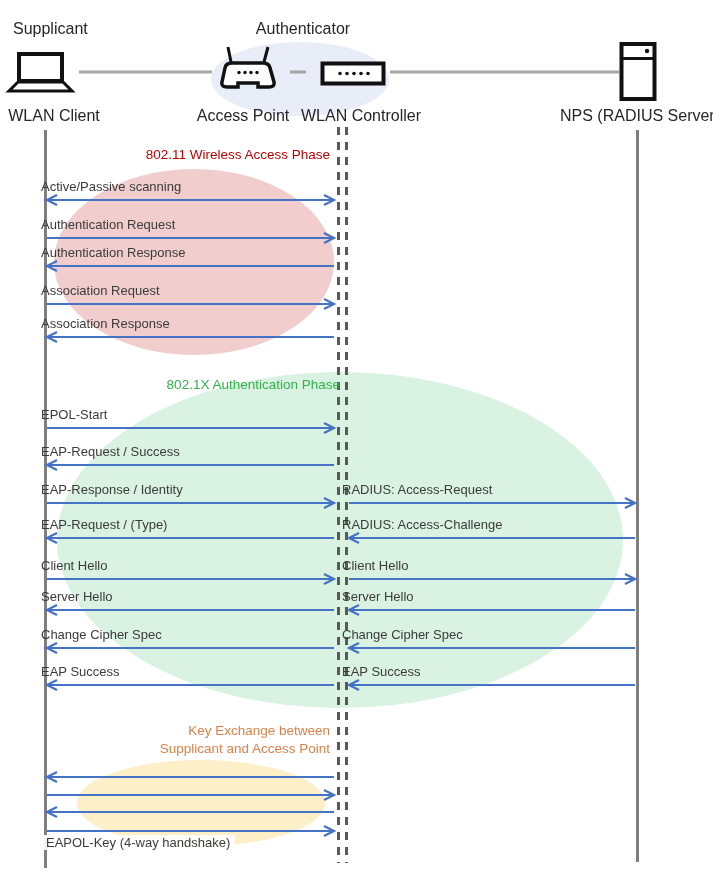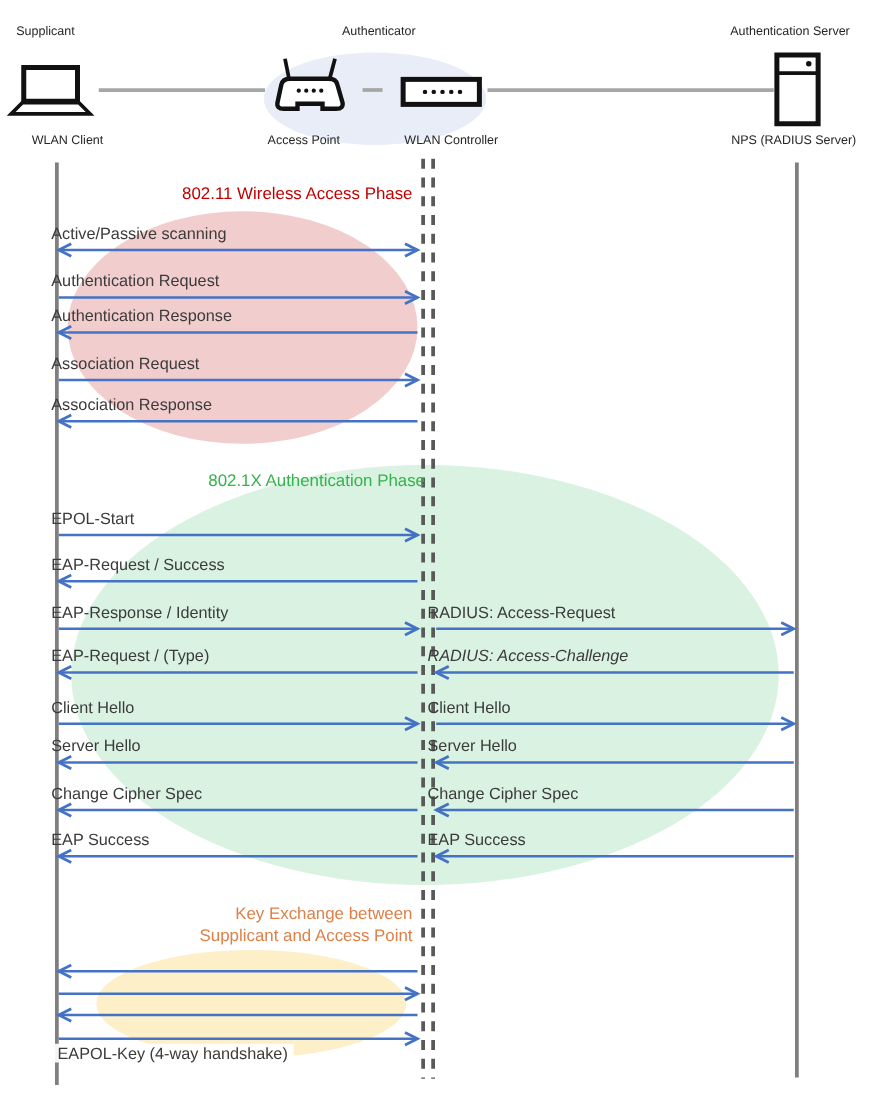--- a/index.html
+++ b/index.html
@@ -1,21 +1,21 @@
 <!DOCTYPE html>
 <html style="--arrow: #4472C4; --lifeline: #7F7F7F; --dashed: #595959; --connector: #A6A6A6; --msgtext: #3B3B3B; --actortext: #262626; --halo: #E9EDF7; --icon: #111111;"><head>
 <meta charset="utf-8">
 <style>
   *{margin:0;padding:0;box-sizing:border-box}
   html,body{background:#fff}
   body{width:713px;height:875px;position:relative;overflow:hidden;
        font-family:"Liberation Sans",sans-serif;}
   .stage{position:absolute;left:0;top:0;width:713px;height:875px}
   svg.gfx{position:absolute;left:0;top:0}
-  .lbl{position:absolute;font-size:10px;color:var(--actortext);text-align:center;white-space:nowrap}
+  .lbl{position:absolute;font-size:16px;color:var(--actortext);text-align:center;white-space:nowrap}
   .lbl.left-align{text-align:left}
   .msg{position:absolute;font-size:13px;color:var(--msgtext);text-align:left;white-space:nowrap;pointer-events:none}
   .phase-title{position:absolute;font-size:13.5px;text-align:right;white-space:nowrap;pointer-events:none}
   .boxed{background:rgba(255,255,255,.92);padding:0 5px}
   .lifeline{stroke:var(--lifeline);stroke-width:3;fill:none}
   .lifeline-dashed{stroke:var(--dashed);stroke-width:3;stroke-dasharray:8 7;fill:none}
   .conn{stroke:var(--connector);stroke-width:3}
   .icon-stroke{stroke:var(--icon);fill:#fff}
   .icon-fill{fill:var(--icon)}
   .msg-line{stroke:var(--arrow);stroke-width:2}
@@ -121,41 +121,40 @@
         <path d="M 324 790 L 334 795 L 324 800" class="msg-head"></path>
         <line x1="47" y1="812" x2="334" y2="812" class="msg-line"></line>
         <path d="M 57 807 L 47 812 L 57 817" class="msg-head"></path>
         <line x1="47" y1="831" x2="334" y2="831" class="msg-line"></line>
         <path d="M 324 826 L 334 831 L 324 836" class="msg-head"></path>
       </g>
   </svg>
 
   <div class="lbl left-align" style="left:13px;top:20px">Supplicant</div>
   <div class="lbl" style="left:243px;top:20px;width:120px">Authenticator</div>
-  <div class="lbl" style="left:551px;top:20px;width:162px">Authentication Server</div>
 
   <div class="lbl" style="left:4px;top:107px;width:100px">WLAN Client</div>
   <div class="lbl" style="left:193px;top:107px;width:100px">Access Point</div>
   <div class="lbl" style="left:300px;top:107px;width:122px">WLAN Controller</div>
   <div class="lbl" style="left:560px;top:107px;width:150px">NPS (RADIUS Server)</div>
 
   <div id="overlay">
       <div class="phase-title" style="left: 50px; top: 147px; width: 280px; color: rgb(192, 0, 0);">802.11 Wireless Access Phase</div>
       <div class="msg" style="left: 41px; top: 179px; width: 300px;"><span>Active/Passive scanning</span></div>
       <div class="msg" style="left: 41px; top: 217px; width: 300px;"><span>Authentication Request</span></div>
       <div class="msg" style="left: 41px; top: 245px; width: 300px;"><span>Authentication Response</span></div>
       <div class="msg" style="left: 41px; top: 283px; width: 300px;"><span>Association Request</span></div>
       <div class="msg" style="left: 41px; top: 316px; width: 300px;"><span>Association Response</span></div>
       <div class="phase-title" style="left: 60px; top: 377px; width: 280px; color: rgb(51, 179, 74);">802.1X Authentication Phase</div>
       <div class="msg" style="left: 41px; top: 407px; width: 300px;"><span>EPOL-Start</span></div>
       <div class="msg" style="left: 41px; top: 444px; width: 300px;"><span>EAP-Request / Success</span></div>
       <div class="msg" style="left: 41px; top: 482px; width: 300px;"><span>EAP-Response / Identity</span></div>
       <div class="msg" style="left: 342px; top: 482px; width: 300px;"><span>RADIUS: Access-Request</span></div>
       <div class="msg" style="left: 41px; top: 517px; width: 300px;"><span>EAP-Request / (Type)</span></div>
-      <div class="msg" style="left: 342px; top: 517px; width: 300px; font-style: italic;"><span>RADIUS: Access-Challenge</span></div>
+      <div class="msg" style="left: 342px; top: 517px; width: 300px;"><span>RADIUS: Access-Challenge</span></div>
       <div class="msg" style="left: 41px; top: 558px; width: 300px;"><span>Client Hello</span></div>
       <div class="msg" style="left: 342px; top: 558px; width: 300px;"><span>Client Hello</span></div>
       <div class="msg" style="left: 41px; top: 589px; width: 300px;"><span>Server Hello</span></div>
       <div class="msg" style="left: 342px; top: 589px; width: 300px;"><span>Server Hello</span></div>
       <div class="msg" style="left: 41px; top: 627px; width: 300px;"><span>Change Cipher Spec</span></div>
       <div class="msg" style="left: 342px; top: 627px; width: 300px;"><span>Change Cipher Spec</span></div>
       <div class="msg" style="left: 41px; top: 664px; width: 300px;"><span>EAP Success</span></div>
       <div class="msg" style="left: 342px; top: 664px; width: 300px;"><span>EAP Success</span></div>
       <div class="phase-title" style="left: 50px; top: 723px; width: 280px; color: rgb(221, 128, 71);">Key Exchange between</div>
       <div class="phase-title" style="left: 50px; top: 741px; width: 280px; color: rgb(221, 128, 71);">Supplicant and Access Point</div>

